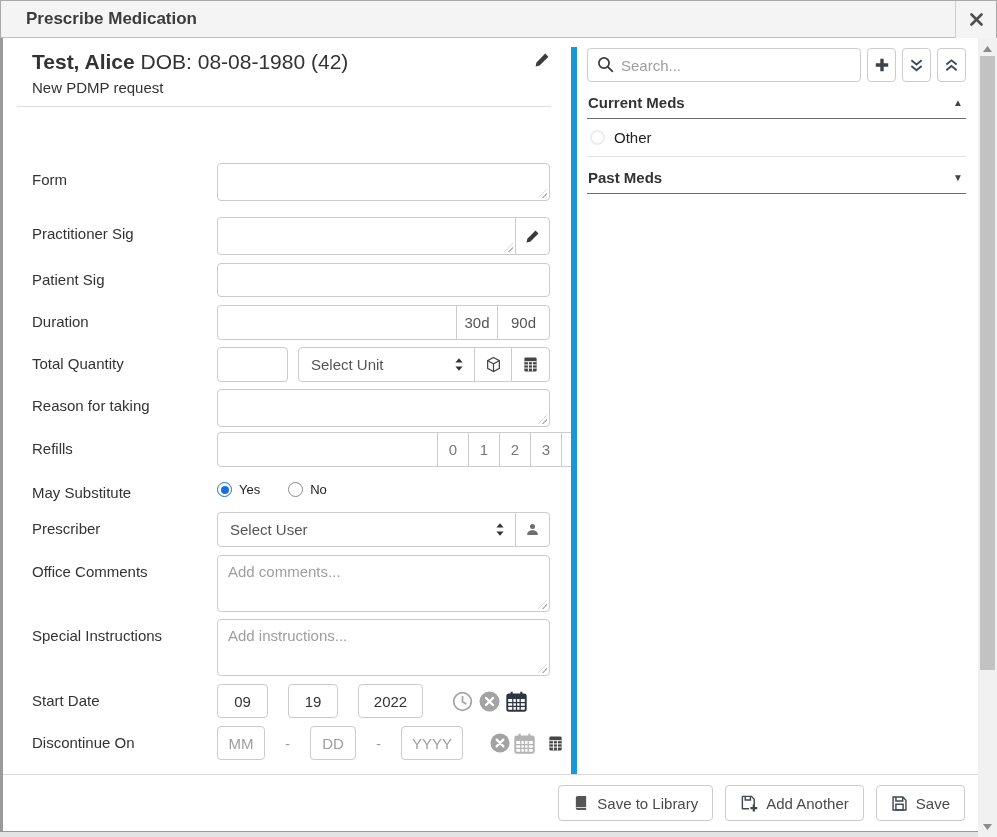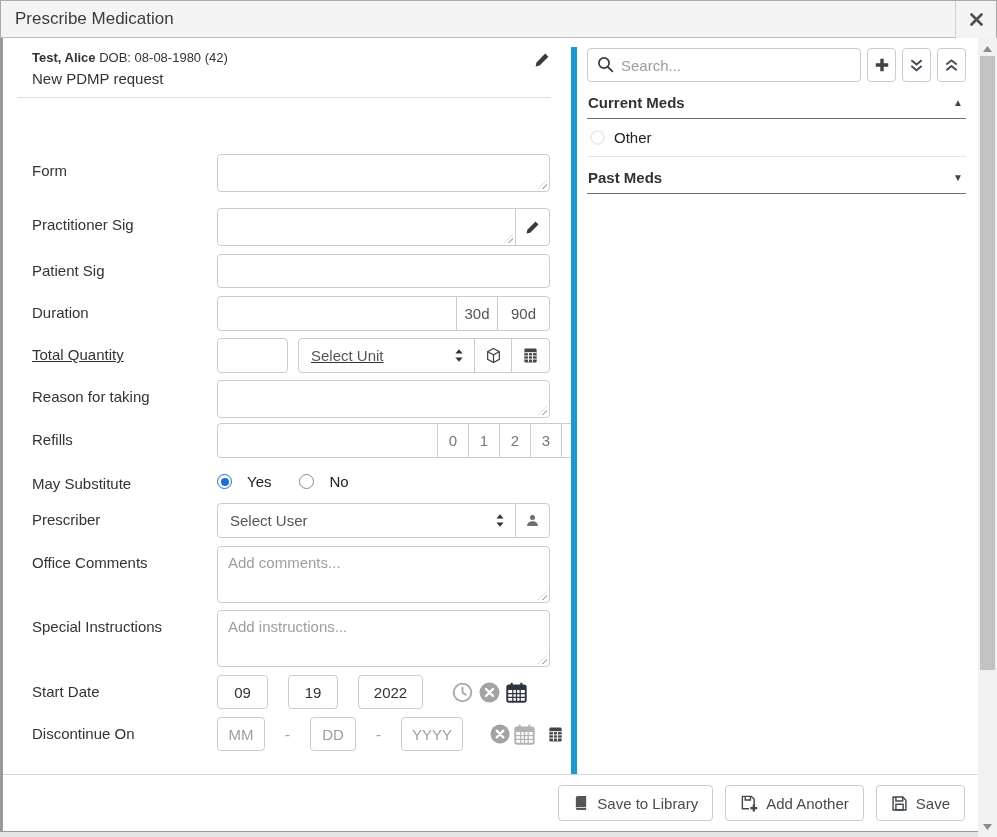--- a/index.html
+++ b/index.html
@@ -12,21 +12,21 @@
     position: relative;
   }
   .modal { position: absolute; inset: 0; }
 
   
   .titlebar {
     position: absolute; left: 0; top: 0; right: 0; height: 38px;
     background: #f4f4f4; border: 1px solid #a9a9a9; border-bottom: 1px solid #bdbdbd;
     display: flex; align-items: center;
   }
-  .titlebar h1 { font-size: 17px; font-weight: normal; color: #3c3c3c; padding-left: 14px; }
+  .titlebar h1 { font-size: 17px; font-weight: bold; color: #3c3c3c; padding-left: 25px; }
   .close-btn {
     position: absolute; right: 0; top: 0; width: 41px; height: 37px;
     border-left: 1px solid #cfcfcf; display: flex; align-items: center; justify-content: center;
     font-size: 17px; font-weight: bold; color: #4f4f4f; cursor: pointer; background: #f4f4f4;
   }
 
   
   .body-wrap {
     position: absolute; left: 0; top: 38px; right: 19px; bottom: 5px;
     background: #fff; border-left: 3px solid #9a9a9a; border-bottom: 1px solid #9a9a9a;
@@ -43,21 +43,21 @@
   }
   .footer {
     position: absolute; left: 0; right: 0; bottom: 0; height: 57px;
     background: #fff; border-top: 1px solid #d8d8d8;
     display: flex; align-items: center; justify-content: flex-end; padding-right: 13px; gap: 12px;
   }
 
   
   .patient-hdr { position: relative; padding-bottom: 10px; border-bottom: 1px solid #ddd;
     margin: 0 -1px 0 -15px; padding-left: 15px; }
-  .patient-line1 { font-size: 13px; color: #333; }
+  .patient-line1 { font-size: 21px; color: #333; }
   .patient-line1 b { font-weight: bold; }
   .patient-line2 { font-size: 15px; color: #333; margin-top: 5px; }
   .patient-edit { position: absolute; right: 1px; top: 2px; cursor: pointer; }
 
   
   .row { display: flex; align-items: flex-start; }
   .row > .lbl { width: 185px; flex: 0 0 185px; font-size: 15px; color: #333; padding-top: 8px; }
   .ctl { flex: 1; position: relative; }
   input, textarea {
     font-family: "Liberation Sans", sans-serif; font-size: 15px; color: #333;
@@ -86,21 +86,21 @@
   }
 
   .select {
     border: 1px solid #ccc; background: #fff; height: 35px; display: flex;
     align-items: center; justify-content: space-between; padding: 0 10px 0 12px;
     font-size: 15px; color: #555; cursor: pointer; border-radius: 4px;
   }
 
   
   .radio-line { display: flex; align-items: center; gap: 28px; padding-top: 6px; }
-  .radio-opt { display: flex; align-items: center; gap: 15px; font-size: 15px; color: #222; cursor: pointer; }
+  .radio-opt { display: flex; align-items: center; gap: 7px; font-size: 13px; color: #222; cursor: pointer; }
   .rdo { width: 15px; height: 15px; border-radius: 50%; border: 1.5px solid #8b8b8b; position: relative; background:#fff; }
   .rdo.sel { border-color: #1a6fe0; }
   .rdo.sel::after { content:""; position:absolute; inset: 2.5px; border-radius:50%; background:#1a6fe0; }
   .rdo.faint { border: 2px solid #ececec; }
 
   
   .date-line { display: flex; align-items: center; gap: 20px; }
   .d-in { height: 34px; text-align: center; }
   .dash { color: #9e9e9e; font-size: 15px; }
   .date-icons { display: flex; align-items: center; gap: 6px; margin-left: 9px; }
@@ -209,21 +209,21 @@
         <span class="lbl">Duration</span>
         <div class="ctl">
           <div class="group">
             <input style="flex: 1 1 0%; height: 35px; padding: 0px 10px;">
             <button class="gbtn" style="width:42px;height:35px;">30d</button>
             <button class="gbtn" style="width:53px;height:35px;">90d</button>
           </div>
         </div>
       </div>
 
-      <div class="row" style="margin-top:7px;text-decoration:underline;">
+      <div class="row" style="margin-top:7px;">
         <span class="lbl">Total Quantity</span>
         <div class="ctl" style="display:flex;gap:10px;">
           <input style="width: 71px; height: 35px; padding: 0px 8px;">
           <div class="group" style="flex:1;">
             <div class="select" style="flex:1;border-radius:4px 0 0 4px;">
               <span>Select Unit</span>
               <svg width="10" height="15" viewBox="0 0 10 15" fill="#333">
                 <path d="M5 1.2l3.6 4.3H1.4z"></path>
                   <path d="M5 13.8L8.6 9.5H1.4z"></path>
               </svg>

